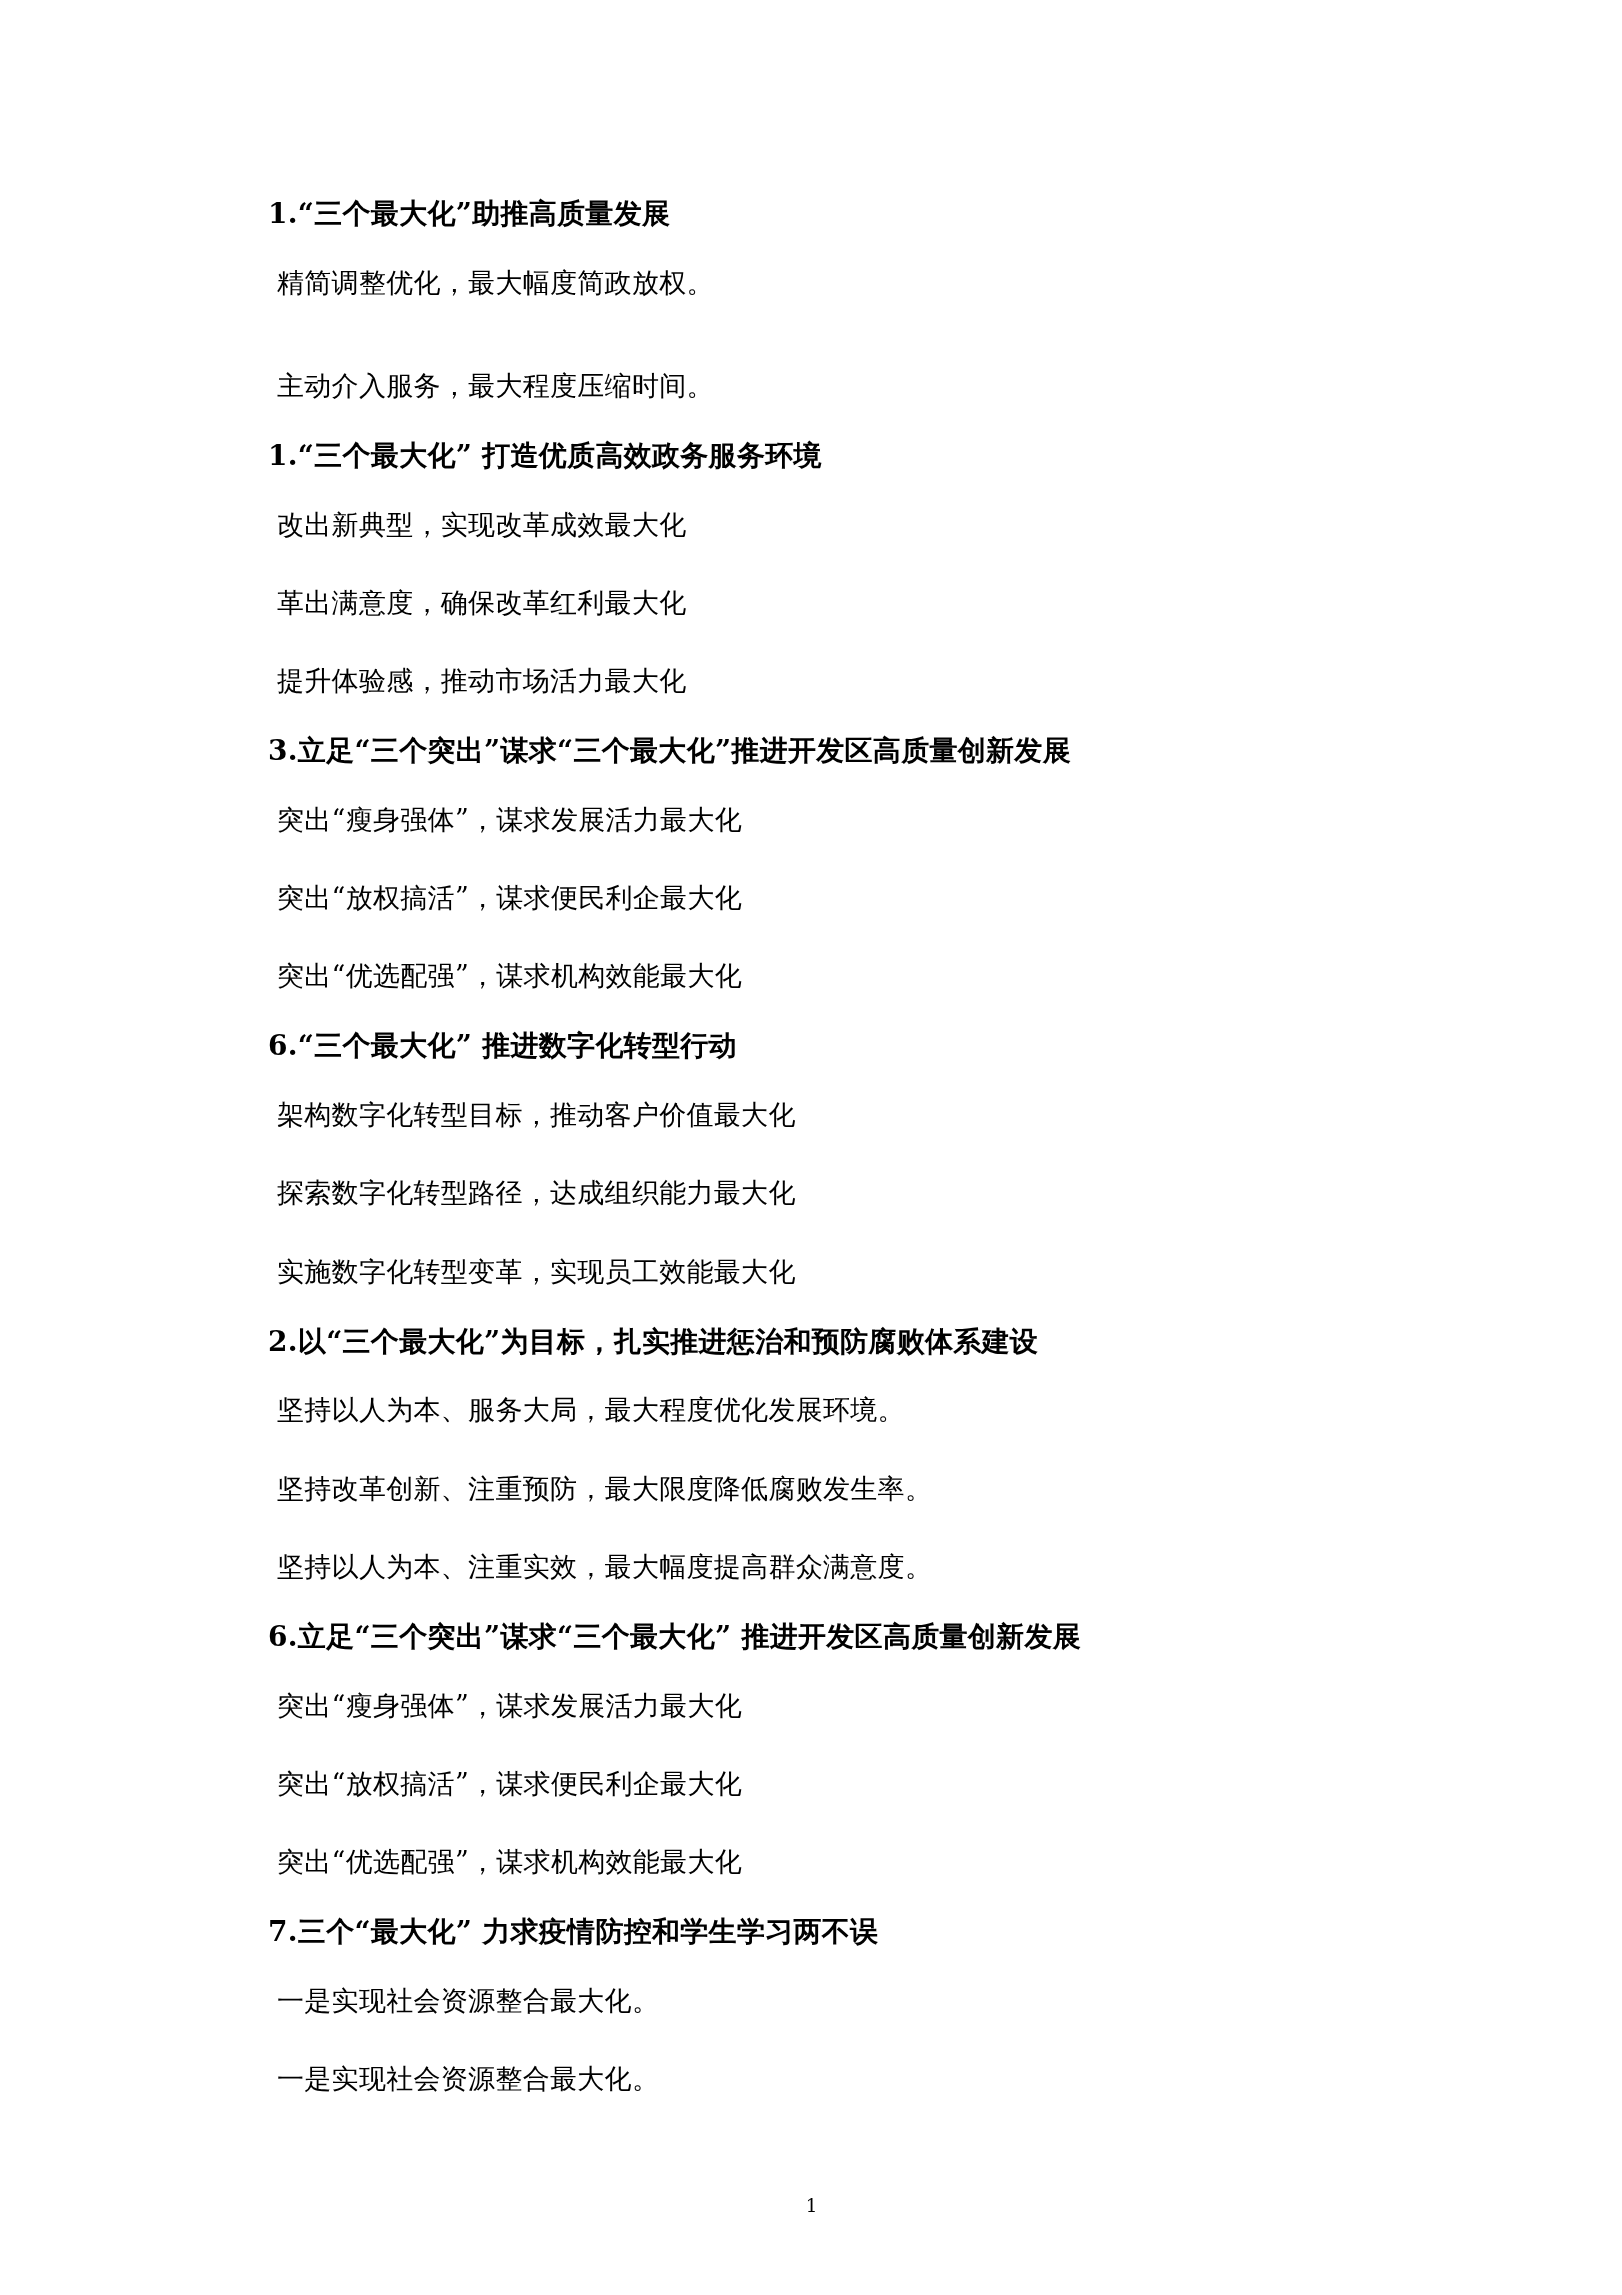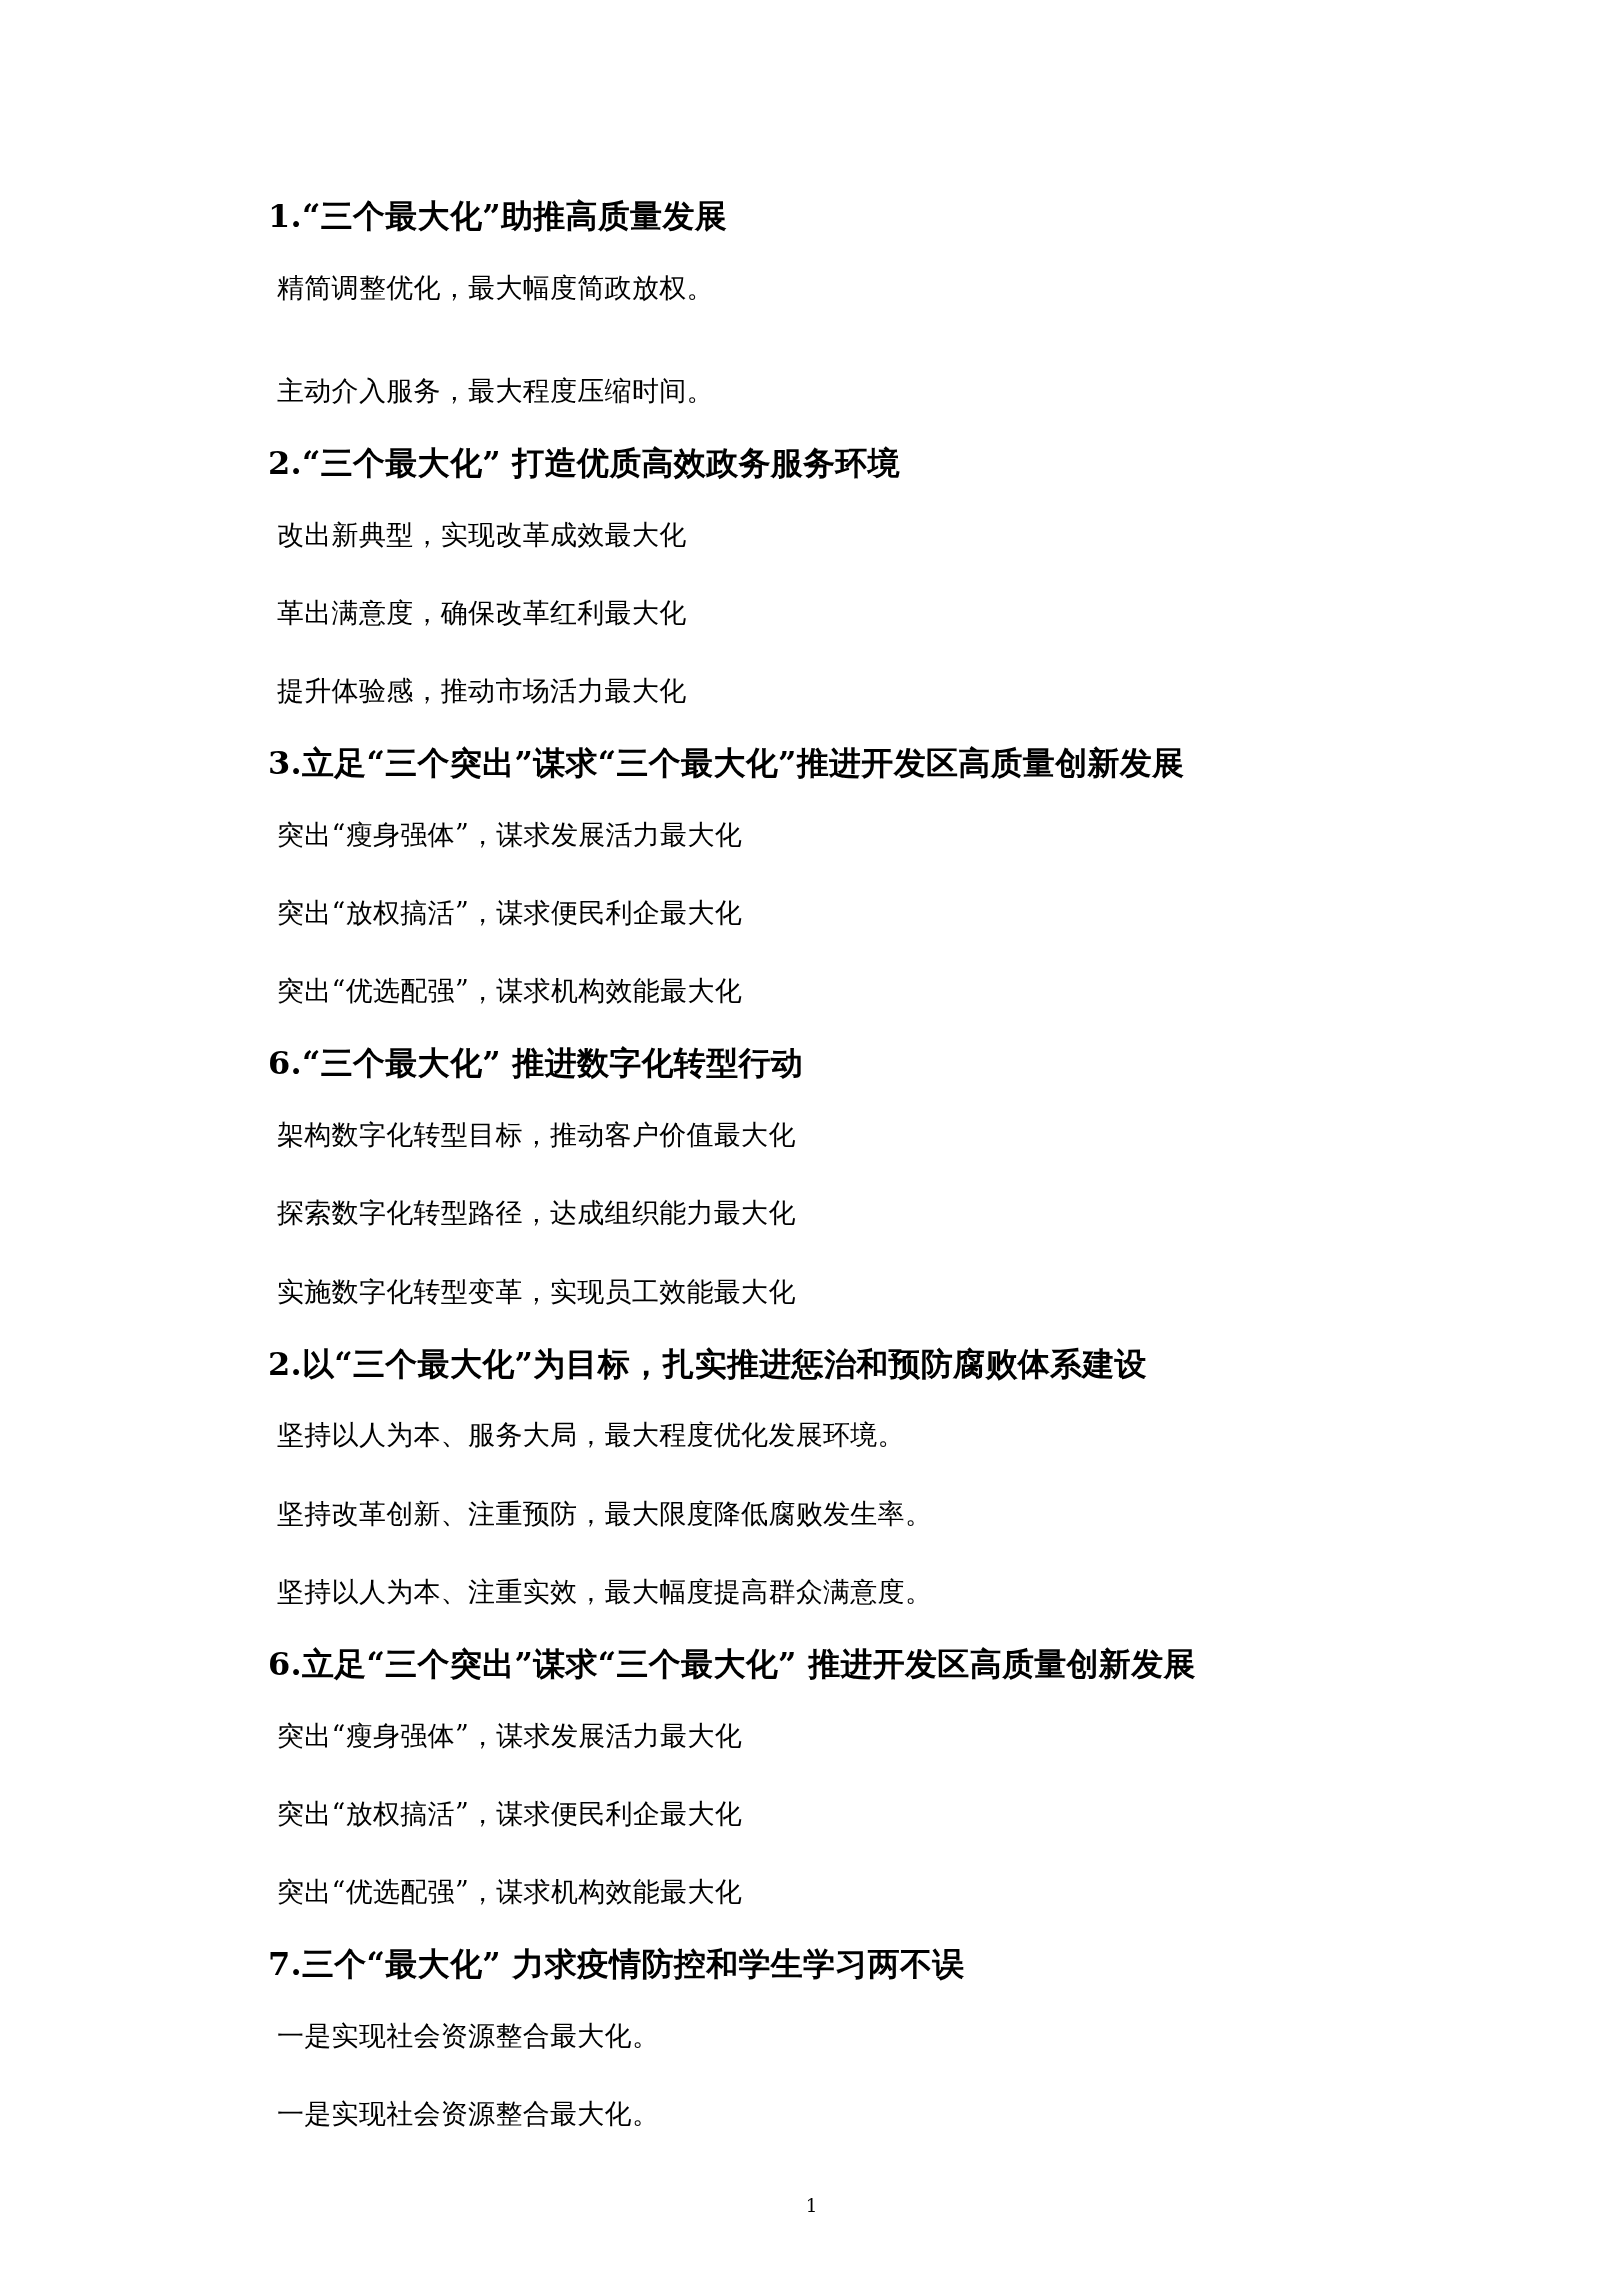--- a/index.html
+++ b/index.html
@@ -21,21 +21,21 @@
     height: 2295px;
     padding: 196px 196px 131px 268px;
     position: relative;
   }
   .doc-body {
     width: 995px;
   }
   .heading {
     font-family: "DejaVu Serif", "Liberation Serif", serif;
     font-weight: bold;
-    font-size: 32px;
+    font-size: 28px;
     line-height: 1.25;
     margin: 0 0 7.9px 0;
     letter-spacing: 0.3px;
   }
   .para {
     font-family: "DejaVu Serif", "Liberation Serif", serif;
     font-weight: normal;
     font-size: 27px;
     line-height: 1.3;
     margin: 9px;
@@ -69,21 +69,21 @@
       <h2 class="heading">1.“三个最大化”助推高质量发展</h2>
       <div class="spacer-after-heading"></div>
       <p class="para">精简调整优化，最大幅度简政放权。</p>
       <div class="spacer-between-para"></div>
       <div class="spacer-between-para"></div>
       <p class="para">主动介入服务，最大程度压缩时间。</p>
     </div>
     <div class="spacer-before-heading"></div>
 
     <div class="block">
-      <h2 class="heading">2.“三个最大化” 打造优质高效政务服务环境</h2>
+      <h2 class="heading">1.“三个最大化” 打造优质高效政务服务环境</h2>
       <div class="spacer-after-heading"></div>
       <p class="para">改出新典型，实现改革成效最大化</p>
       <div class="spacer-between-para"></div>
       <p class="para">革出满意度，确保改革红利最大化</p>
       <div class="spacer-between-para"></div>
       <p class="para">提升体验感，推动市场活力最大化</p>
     </div>
     <div class="spacer-before-heading"></div>
 
     <div class="block">

